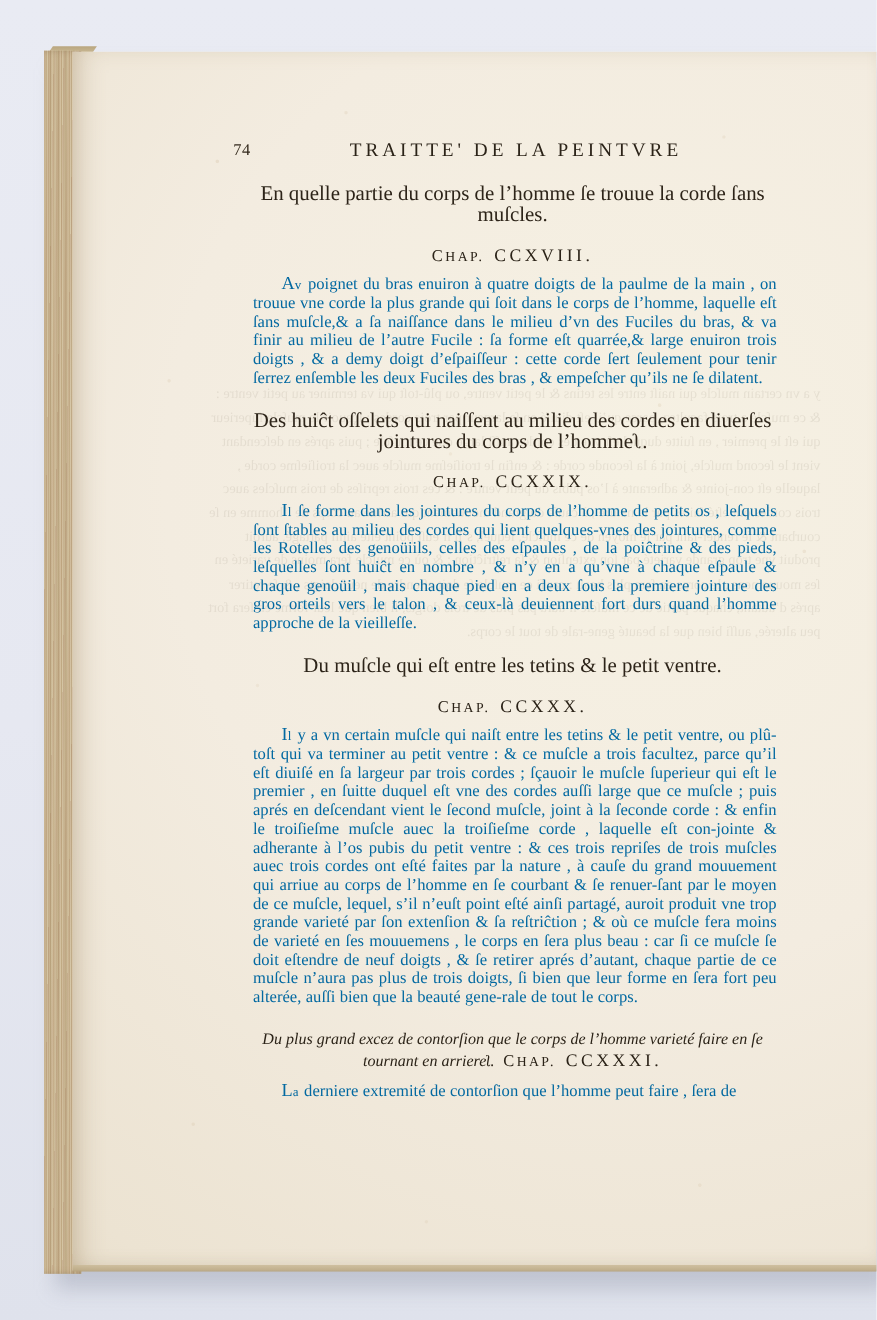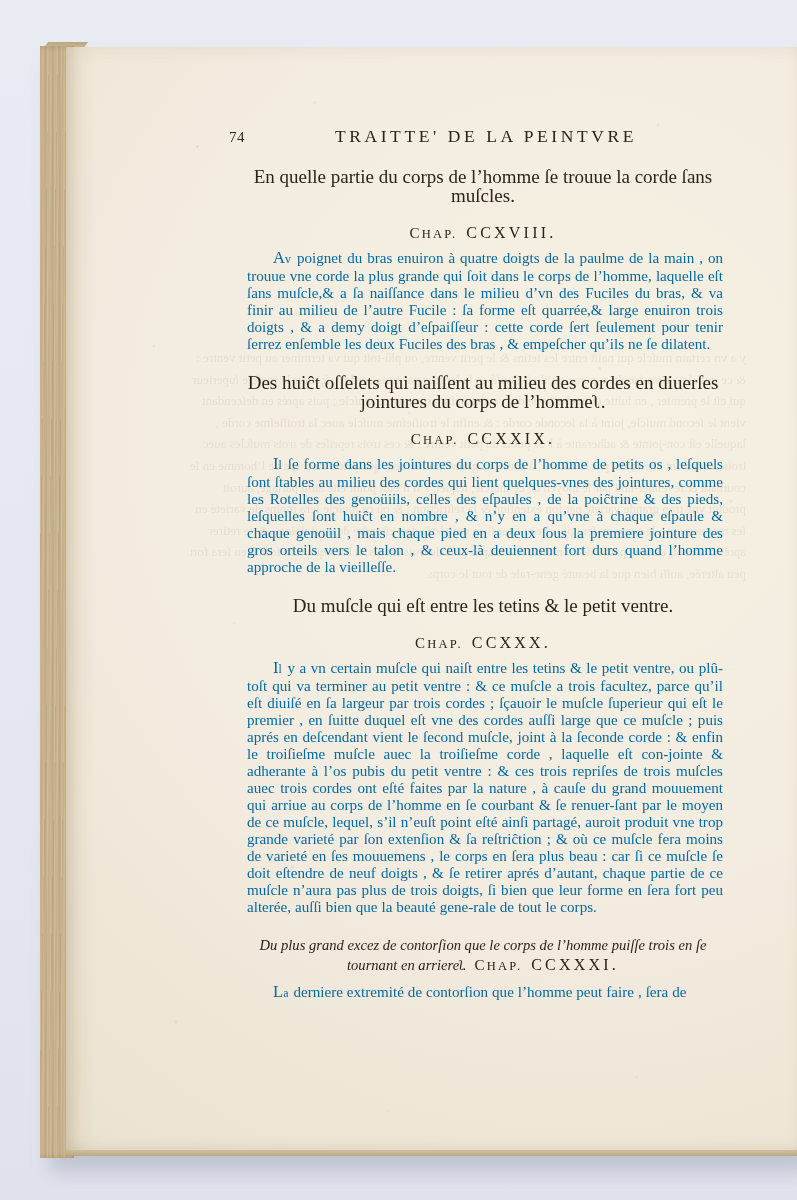--- a/index.html
+++ b/index.html
@@ -130,21 +130,21 @@
     top: 1150px;
     width: 731px;
     height: 6px;
     background: linear-gradient(180deg, #cbbb99, #b7a47e);
     opacity: 0.85;
   }
 
   
   .textblock {
     position: absolute;
-    left: 243px;
+    left: 226px;
     top: 126px;
     width: 480px;
     color: #2b2318;
   }
 
   .running-head {
     position: relative;
     height: 24px;
     text-align: center;
   }
@@ -260,19 +260,19 @@
     <div class="sec-block">
       <div class="sec-title">Du muſcle qui eſt entre les tetins &amp; le petit ventre.</div>
       <div class="chap-line">
         <span class="chap-word"><span class="c1">C</span><span>HAP.</span></span><span class="chap-num">CCXXX.</span>
       </div>
       <p class="body indent"><span class="initcap">I</span><span class="smallcap">l</span><span> y a vn certain muſcle qui naiſt entre les tetins &amp; le petit ventre, ou plû-toſt qui va terminer au petit ventre : &amp; ce muſcle a trois facultez, parce qu’il eſt diuiſé en ſa largeur par trois cordes ; ſçauoir le muſcle ſuperieur qui eſt le premier , en ſuitte duquel eſt vne des cordes auſſi large que ce muſcle ; puis aprés en deſcendant vient le ſecond muſcle, joint à la ſeconde corde : &amp; enfin le troiſieſme muſcle auec la troiſieſme corde , laquelle eſt con-jointe &amp; adherante à l’os pubis du petit ventre : &amp; ces trois repriſes de trois muſcles auec trois cordes ont eſté faites par la nature , à cauſe du grand mouuement qui arriue au corps de l’homme en ſe courbant &amp; ſe renuer-ſant par le moyen de ce muſcle, lequel, s’il n’euſt point eſté ainſi partagé, auroit produit vne trop grande varieté par ſon extenſion &amp; ſa reſtriĉtion ; &amp; où ce muſcle fera moins de varieté en ſes mouuemens , le corps en ſera plus beau : car ſi ce muſcle ſe doit eſtendre de neuf doigts , &amp; ſe retirer aprés d’autant, chaque partie de ce muſcle n’aura pas plus de trois doigts, ſi bien que leur forme en ſera fort peu alterée, auſſi bien que la beauté gene-rale de tout le corps.</span></p>
     </div>
 
     <div class="sec-block">
       <div class="sec-title-inline">
-        <span>Du plus grand excez de contorſion que le corps de l’homme puiſſe trois en ſe tournant en arriereʅ.</span><span class="chap-word" style="font-style:normal;margin-left:8px"><span class="c1">C</span><span>HAP.</span></span><span class="chap-num" style="font-style:normal">CCXXXI.</span>
+        <span>Du plus grand excez de contorſion que le corps de l’homme varieté faire en ſe tournant en arriereʅ.</span><span class="chap-word" style="font-style:normal;margin-left:8px"><span class="c1">C</span><span>HAP.</span></span><span class="chap-num" style="font-style:normal">CCXXXI.</span>
       </div>
       <p class="body indent"><span class="initcap">L</span><span class="smallcap">a</span><span> derniere extremité de contorſion que l’homme peut faire , ſera de</span></p>
     </div>
 
   </div>
 </div>
 
 </body></html>

